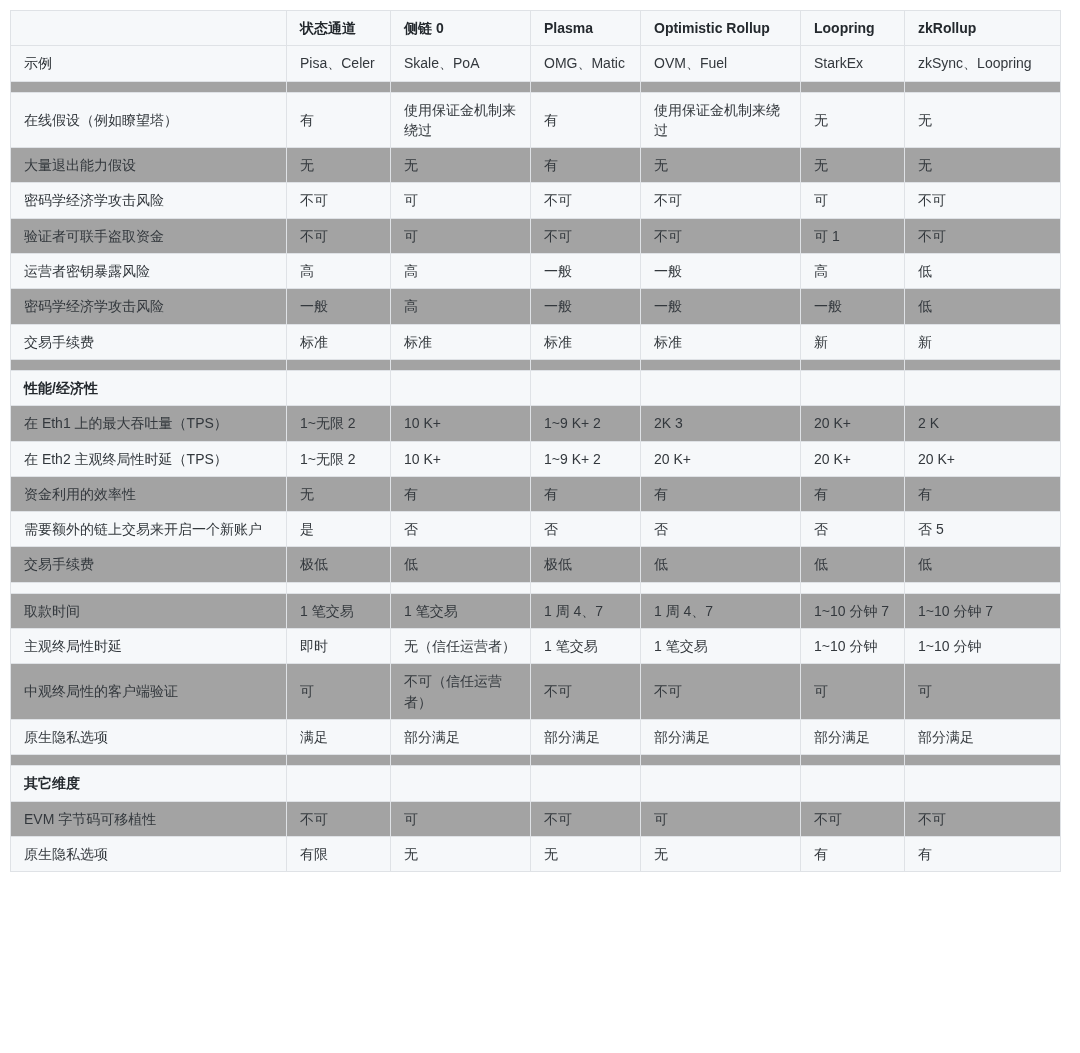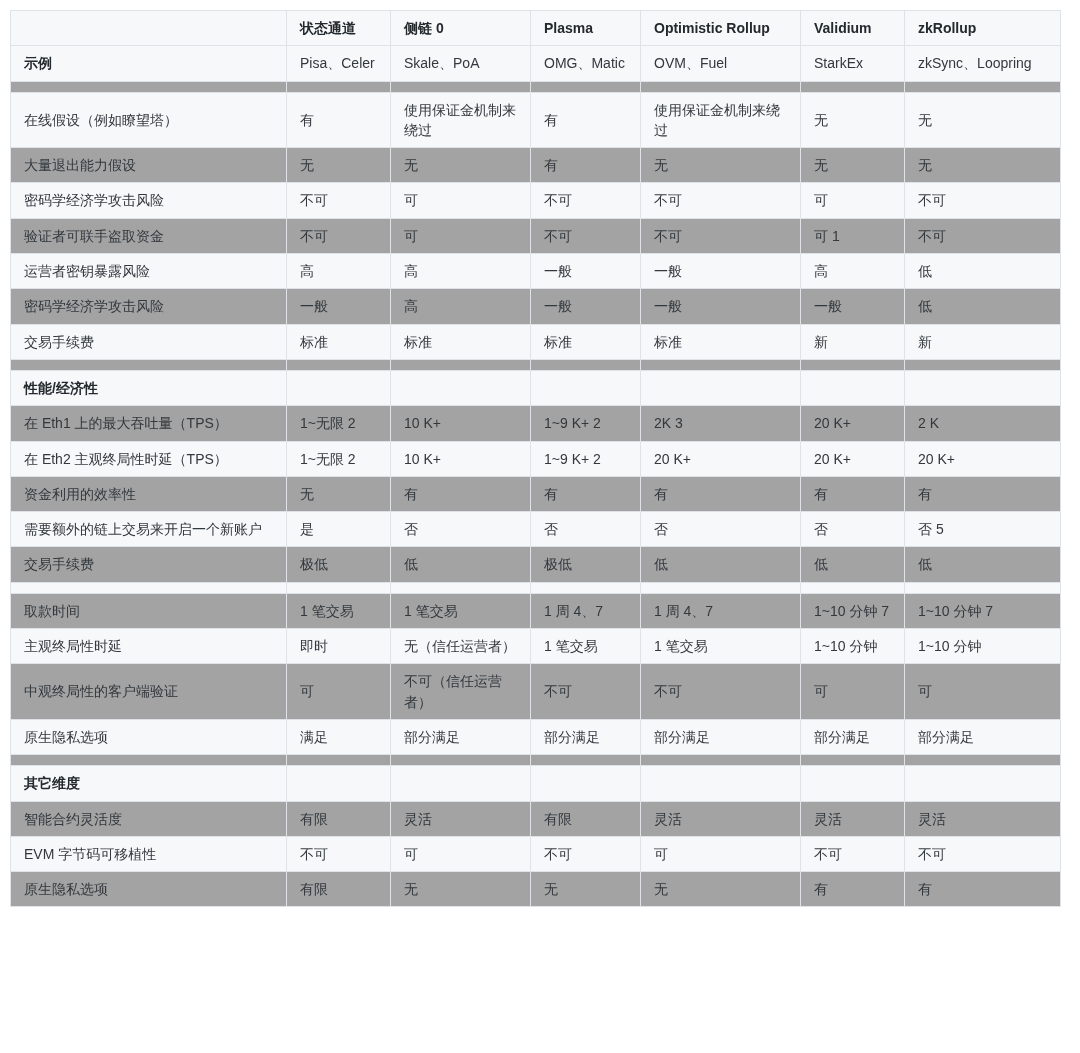--- a/index.html
+++ b/index.html
@@ -34,21 +34,21 @@
   }
   thead tr{background:var(--stripe);}
   thead th{
     font-weight:bold;
     color:var(--heading);
     padding-top:9px;padding-bottom:9px;
   }
   tbody tr{background:#a3a3a3;}
   tbody tr:nth-child(odd){background:var(--stripe);}
   tr.section-row td.label-cell{font-weight:bold;color:var(--heading);}
-  td.label-bold{font-weight:bold;color:var(--heading);}
+  td.label-bold{font-weight:normal;color:var(--heading);}
   tr.spacer-row td{height:11px;padding:0;}
 </style>
 </head>
 <body>
 
 <div class="page">
   <table class="cmp">
     <colgroup>
       <col style="width:276px">
       <col style="width:104px">
@@ -58,21 +58,21 @@
       <col style="width:104px">
       <col style="width:156px">
     </colgroup>
     <thead>
       <tr>
         <th></th>
         <th>状态通道</th>
         <th>侧链 0</th>
         <th>Plasma</th>
         <th>Optimistic Rollup</th>
-        <th>Validium</th>
+        <th>Loopring</th>
         <th>zkRollup</th>
       </tr>
     </thead>
     <tbody id="table-body">
         <tr>
           <td class="label-cell label-bold">示例</td>
           <td>Pisa、Celer</td>
           <td>Skale、PoA</td>
           <td>OMG、Matic</td>
           <td>OVM、Fuel</td>
@@ -271,29 +271,20 @@
         <tr class="section-row">
           <td class="label-cell">其它维度</td>
           <td></td>
           <td></td>
           <td></td>
           <td></td>
           <td></td>
           <td></td>
         </tr>
         <tr>
-          <td class="label-cell">智能合约灵活度</td>
-          <td>有限</td>
-          <td>灵活</td>
-          <td>有限</td>
-          <td>灵活</td>
-          <td>灵活</td>
-          <td>灵活</td>
-        </tr>
-        <tr>
           <td class="label-cell">EVM 字节码可移植性</td>
           <td>不可</td>
           <td>可</td>
           <td>不可</td>
           <td>可</td>
           <td>不可</td>
           <td>不可</td>
         </tr>
         <tr>
           <td class="label-cell">原生隐私选项</td>

